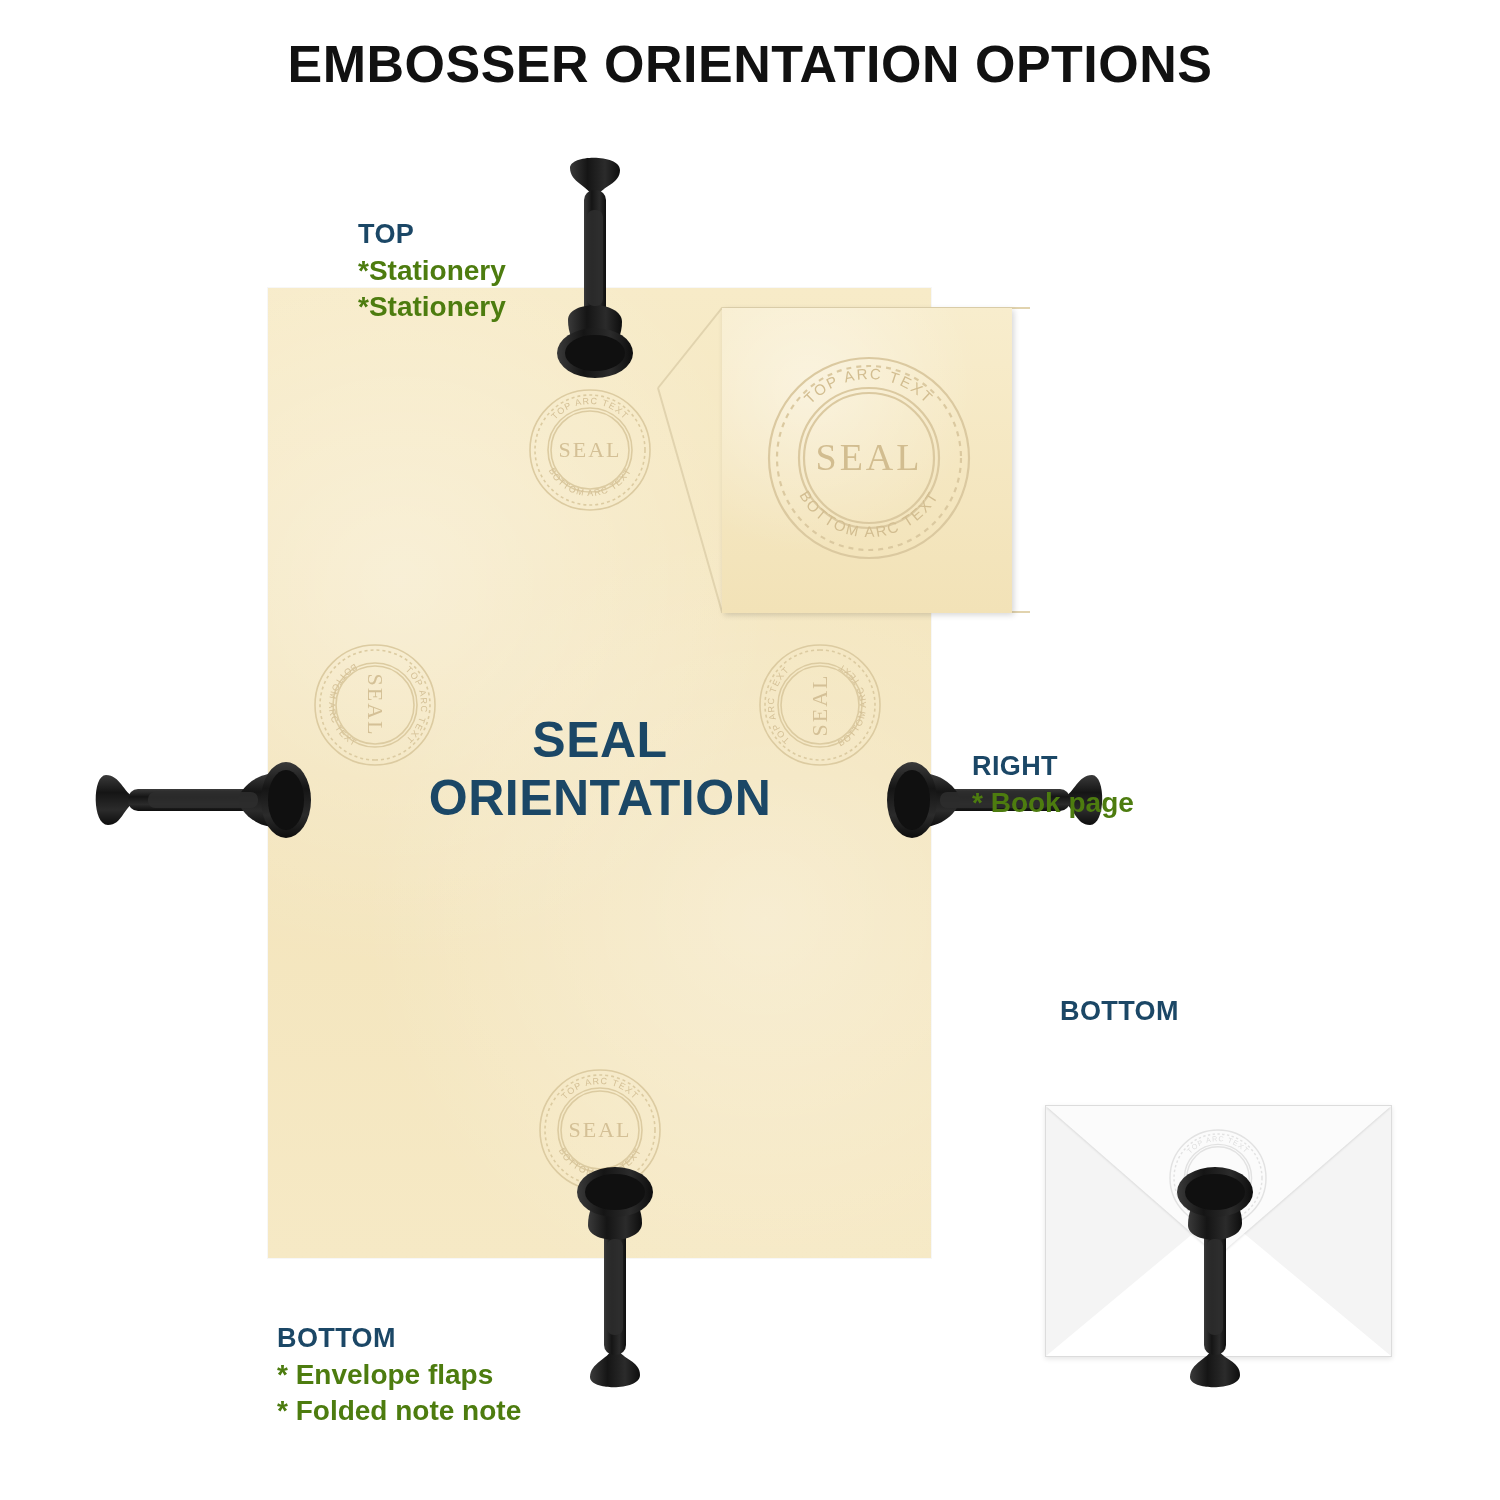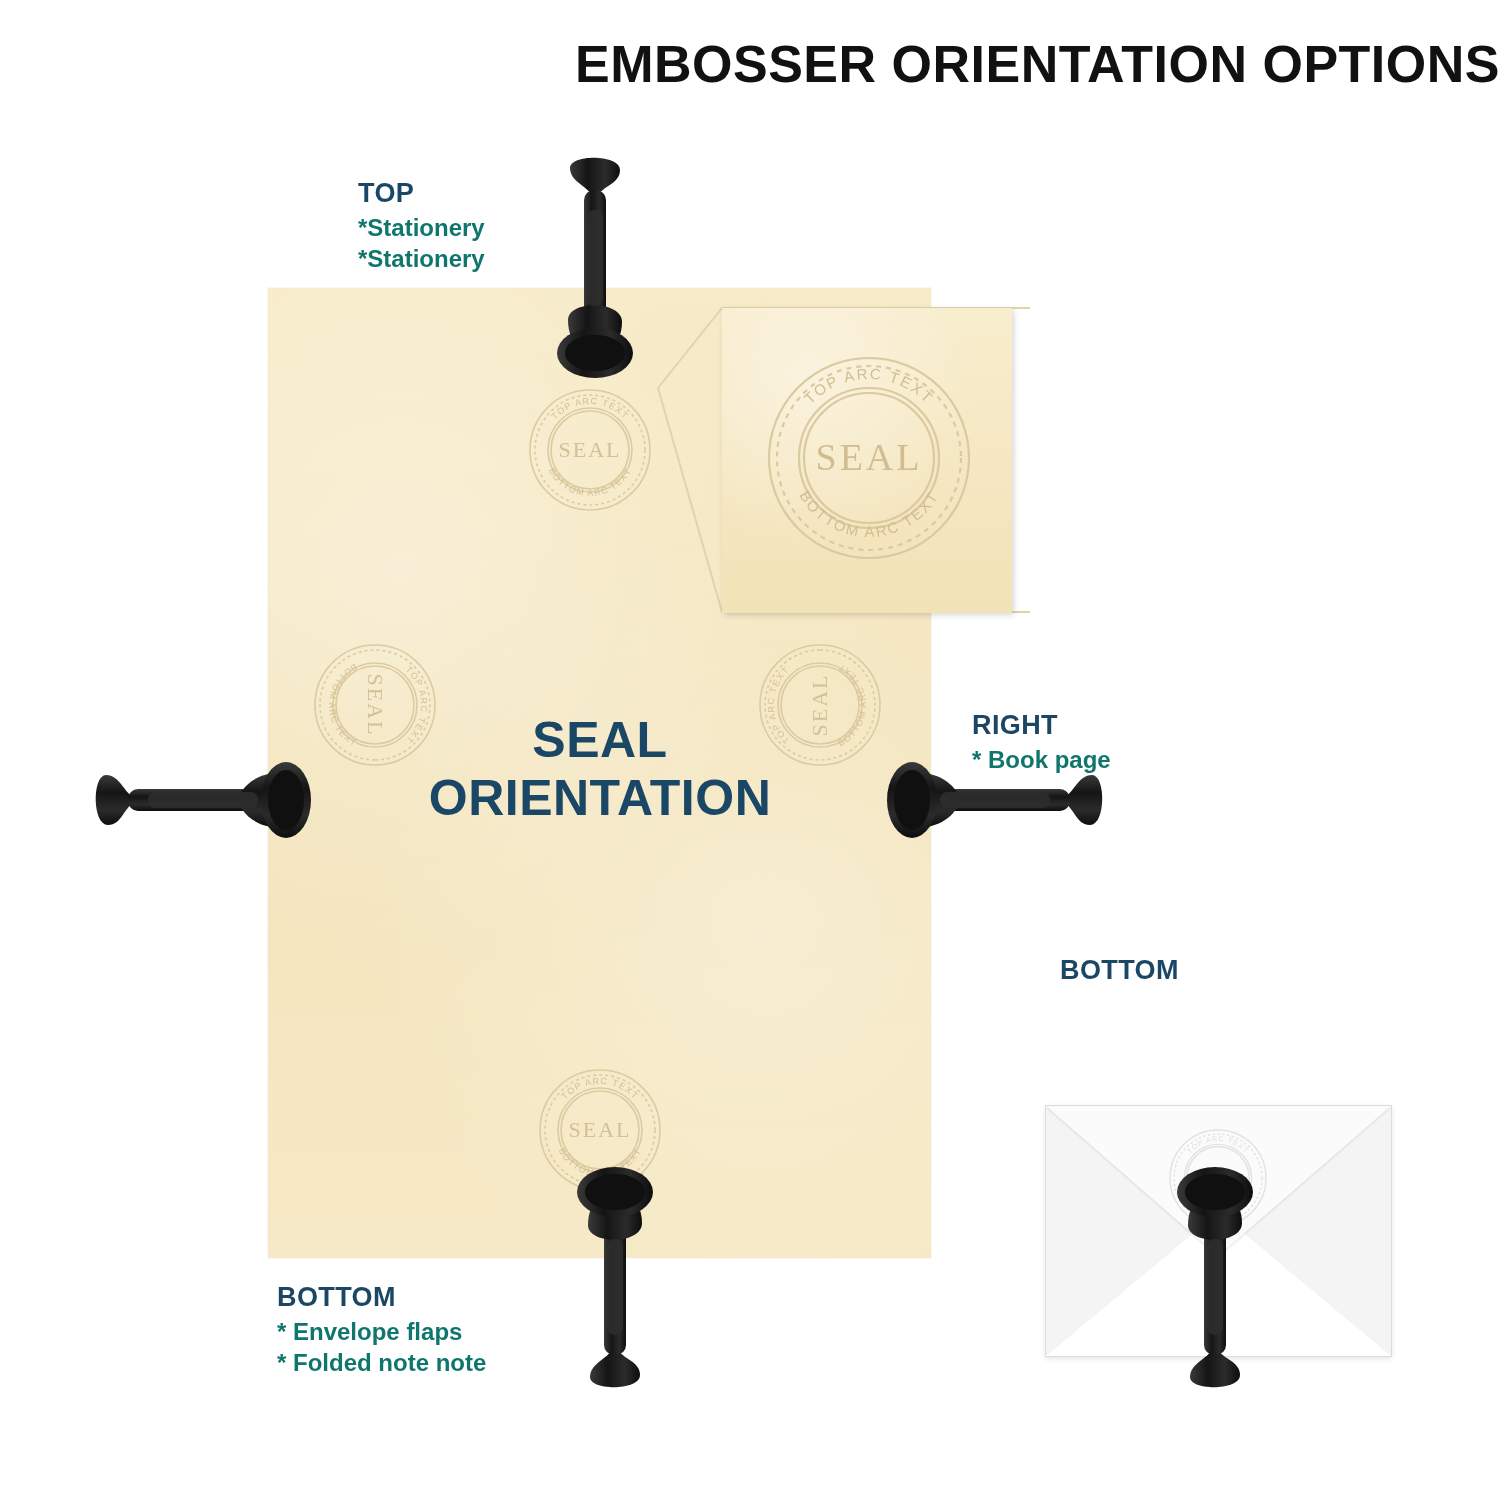--- a/index.html
+++ b/index.html
@@ -19,21 +19,21 @@
     left: 0; top: 0;
     width: 1500px;
     height: 1500px;
   }
 
   
   .title {
     position: absolute;
     left: 0; top: 34px;
     width: 1500px;
-    text-align: right;
+    text-align: center;
     font-size: 52px;
     font-weight: bold;
     letter-spacing: 0.5px;
     color: #111111;
   }
 
   
   .paper {
     position: absolute;
     left: 268px;
@@ -92,25 +92,26 @@
   }
 
   
   .callout { position: absolute; }
   .callout .head {
     color: #1b4766;
     font-weight: bold;
     font-size: 27px;
     letter-spacing: 0.4px;
     margin-bottom: 3px;
+    margin-top: 41px;
   }
   .callout .sub {
-    color: #0f766e;
+    color: #4d7c0f;
     font-weight: bold;
-    font-size: 24px;
+    font-size: 28px;
     line-height: 1.3;
   }
 
   .c-top    { left: 358px; top: 178px; }
   .c-left   { left: 56px;  top: 696px; }
   .c-right  { left: 972px; top: 710px; }
   .c-bottom-left { left: 277px; top: 1282px; }
   .c-bottom-right { left: 1060px; top: 955px; }
 
   

